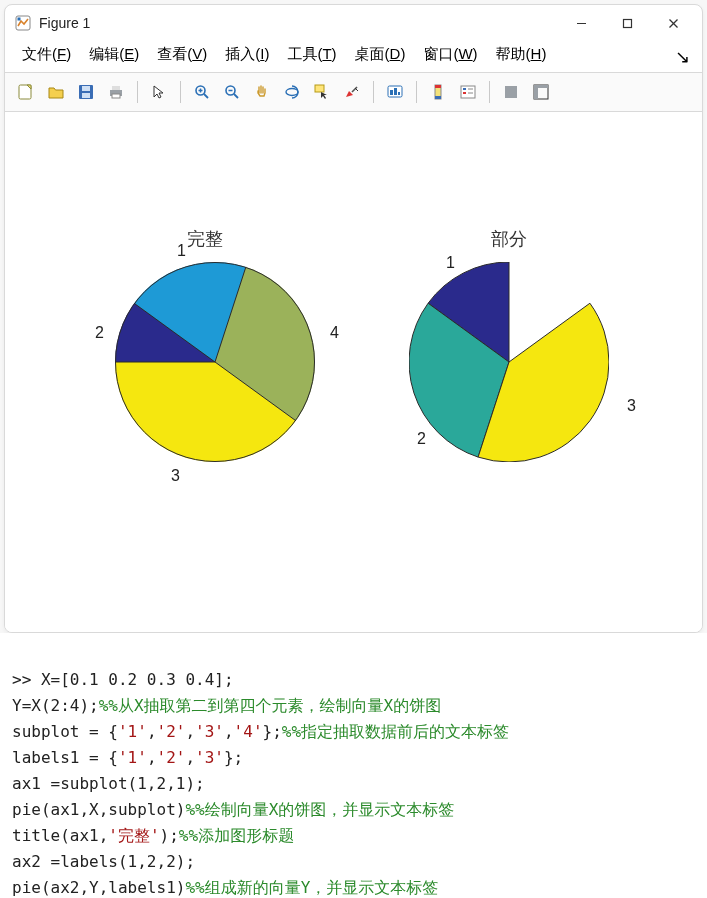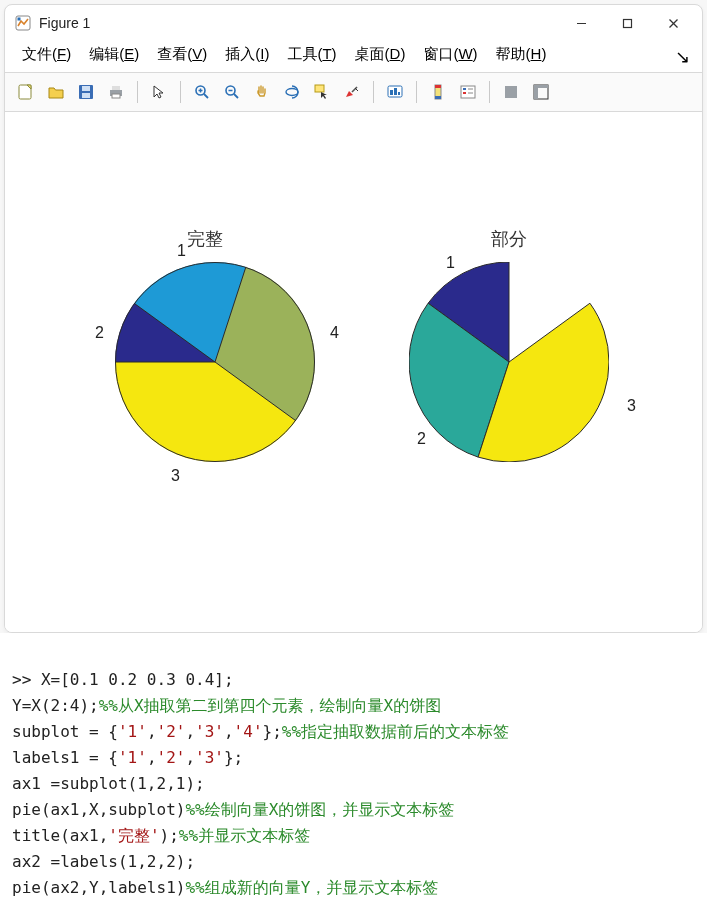--- a/index.html
+++ b/index.html
@@ -247,19 +247,19 @@
   </div>
 </div>
 
 <div class="code">
 <span>&gt;&gt; X=[0.1 0.2 0.3 0.4];</span>
 <span><span>Y=X(2:4);</span><span class="c">%%从X抽取第二到第四个元素，绘制向量X的饼图</span></span>
 <span><span>subplot = {</span><span class="s">'1'</span>,<span class="s">'2'</span>,<span class="s">'3'</span>,<span class="s">'4'</span><span>};</span><span class="c">%%指定抽取数据前后的文本标签</span></span>
 <span><span>labels1 = {</span><span class="s">'1'</span>,<span class="s">'2'</span>,<span class="s">'3'</span><span>};</span></span>
 <span>ax1 =subplot(1,2,1);</span>
 <span><span>pie(ax1,X,subplot)</span><span class="c">%%绘制向量X的饼图，并显示文本标签</span></span>
-<span><span>title(ax1,</span><span class="s">'完整'</span><span>);</span><span class="c">%%并显示文本标签</span></span>
+<span><span>title(ax1,</span><span class="s">'完整'</span><span>);</span><span class="c">%%添加图形标题</span></span>
 <span>ax2 =labels(1,2,2);</span>
 <span><span>pie(ax2,Y,labels1)</span><span class="c">%%组成新的向量Y，并显示文本标签</span></span>
 
 </div>
 
 </div>
 
 </body></html>

